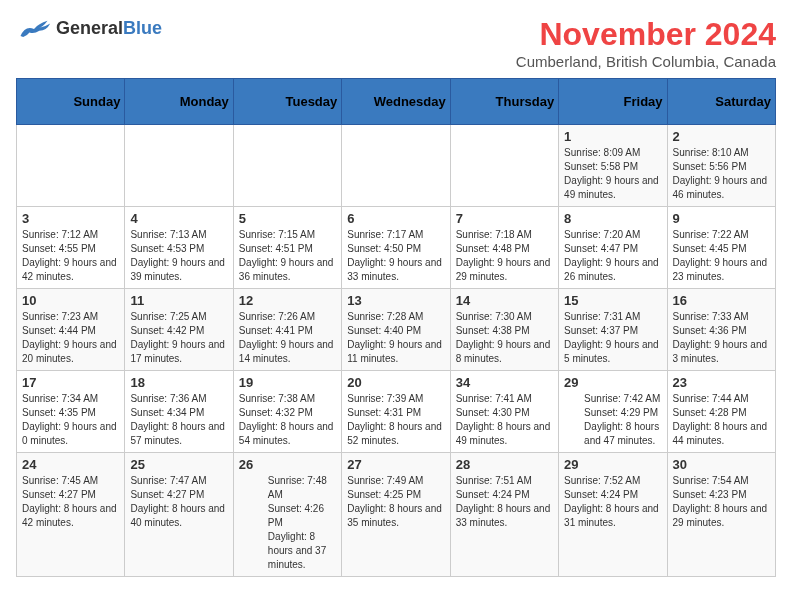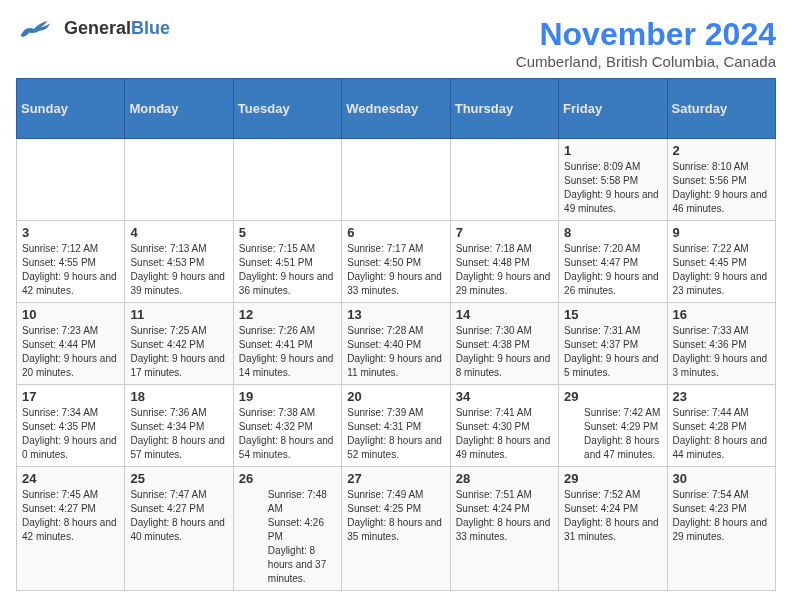--- a/index.html
+++ b/index.html
@@ -32,46 +32,46 @@
       color: #3a7abf;
     }
     .logo-bird {
       width: 36px;
       height: 24px;
       display: inline-block;
     }
     .logo-row {
       display: flex;
       align-items: center;
-      gap: 12px;
+      gap: 4px;
     }
     .title-section {
       text-align: right;
     }
     .month-title {
       font-size: 32px;
       font-weight: bold;
-      color: #3b82f6;
+      color: #ef4444;
     }
     .location-title {
       font-size: 15px;
       color: #555;
     }
     table {
       width: 100%;
       border-collapse: collapse;
       table-layout: fixed;
     }
     thead tr th {
       background-color: #3a7abf;
-      color: #e5e5e5;
+      color: #000000;
       font-size: 13px;
       font-weight: bold;
-      padding: 22px 4px;
-      text-align: left;
+      padding: 15px 4px;
+      text-align: right;
       border: 1px solid #2a5a9f;
     }
     tbody tr td {
       border: 1px solid #ccc;
       vertical-align: top;
       padding: 4px 5px;
       font-size: 10px;
       color: #333;
       background: #fff;
       height: 80px;

